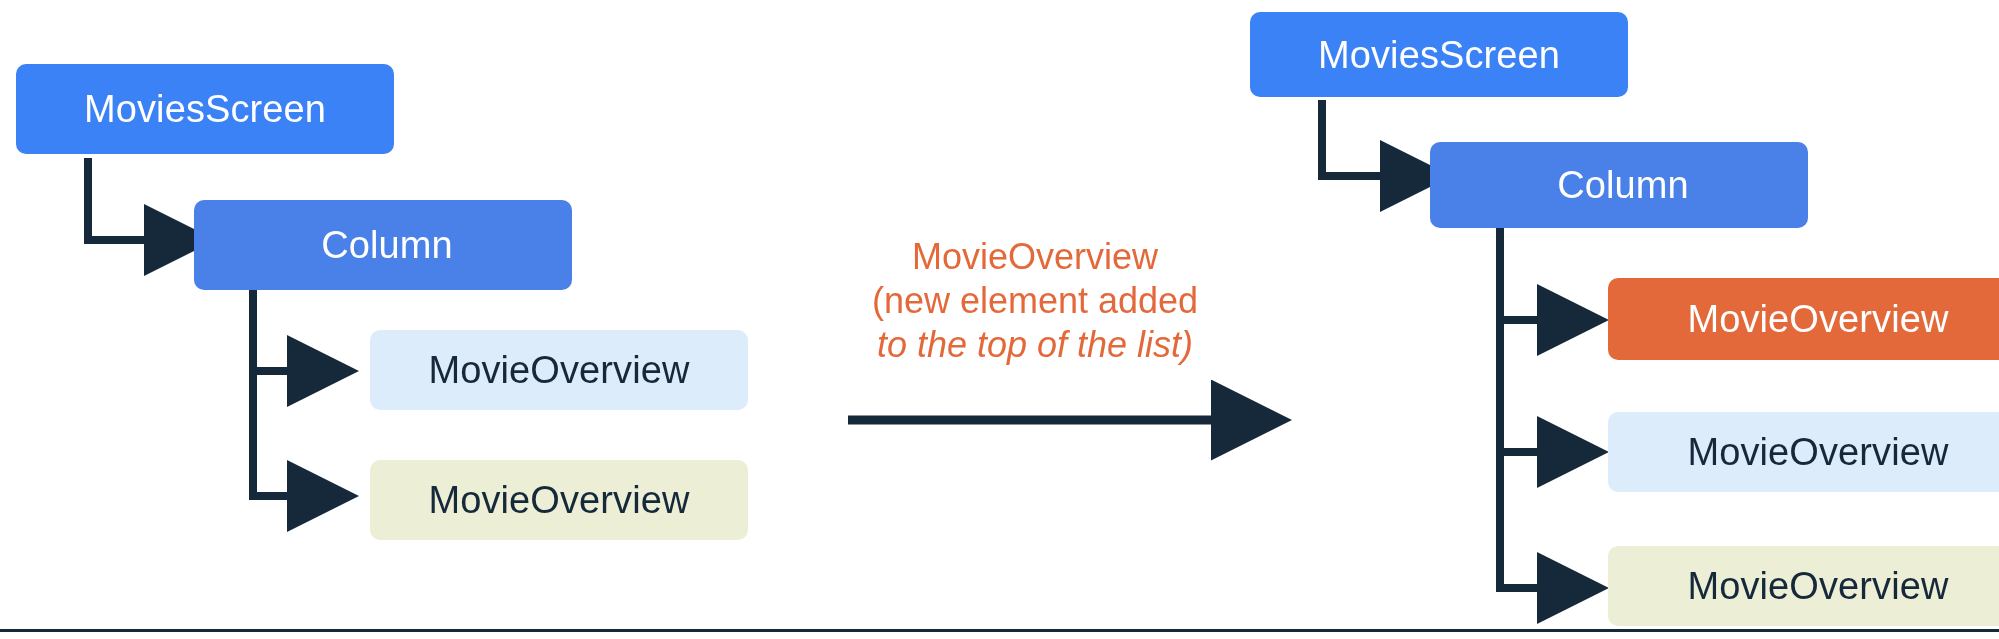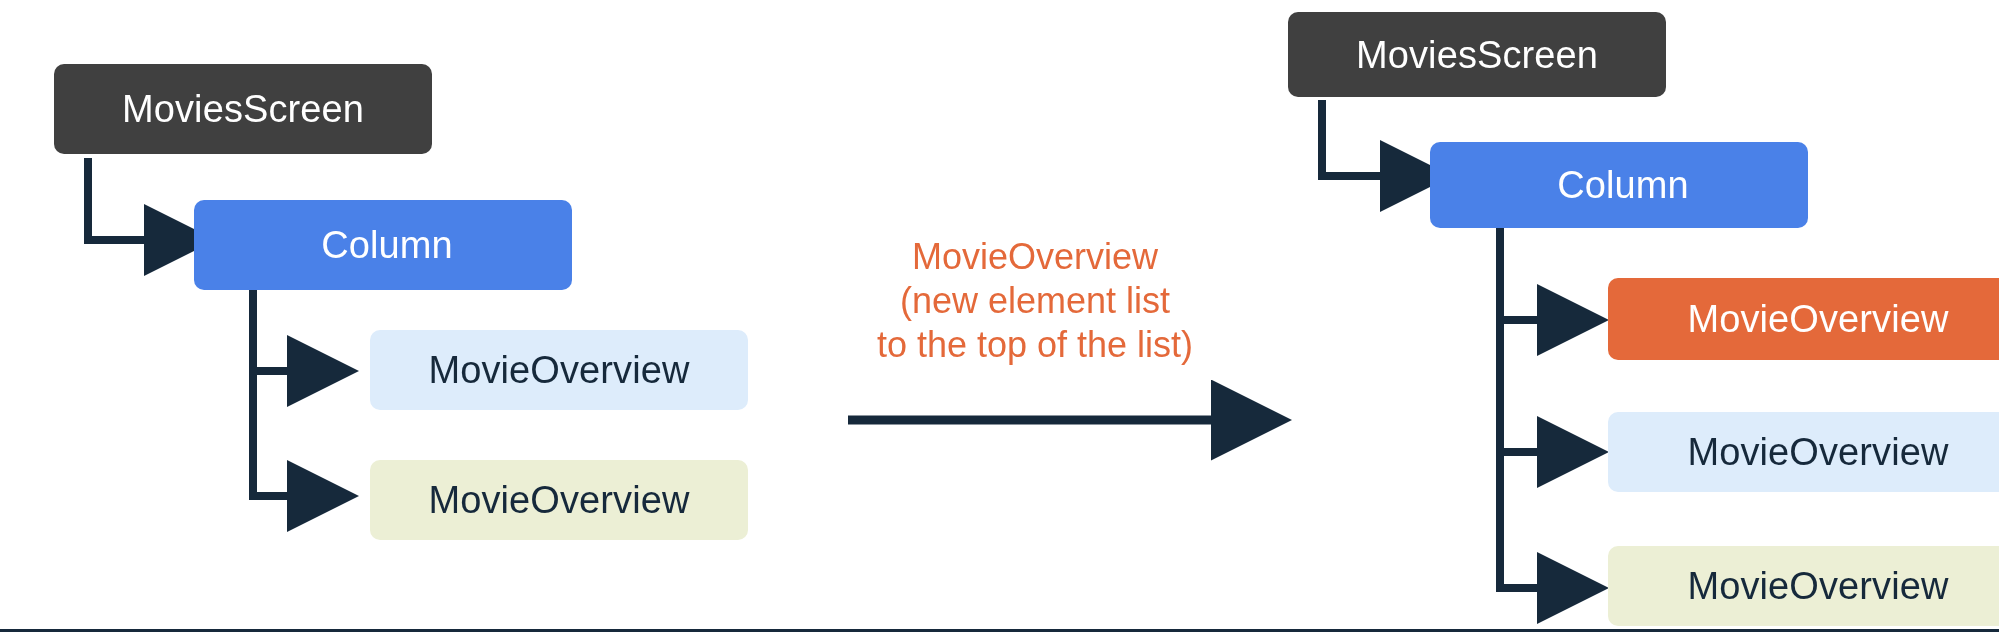--- a/index.html
+++ b/index.html
@@ -22,21 +22,21 @@
     display: flex;
     align-items: center;
     justify-content: center;
     border-radius: 10px;
     font-size: 38px;
     line-height: 1;
     letter-spacing: 0.1px;
     white-space: nowrap;
     box-sizing: border-box;
   }
-  .node-green   { background: #404040; color: #ffffff; margin-left: 38px; }
+  .node-green   { background: #3b82f6; color: #ffffff; }
   .node-blue    { background: #4a81e8; color: #ffffff; padding-left: 8px; }
   .node-orange  { background: #e4693a; color: #ffffff; }
   .node-lightbl { background: #ddecfb; color: #16293b; }
   .node-lightyl { background: #ecefd5; color: #16293b; }
 
   .caption {
     position: absolute;
     color: #e4693a;
     font-size: 36px;
     line-height: 1.22;
@@ -103,22 +103,22 @@
 
   <div class="node node-green" style="left:16px; top:64px; width:378px; height:90px;">MoviesScreen</div>
 
   <div class="node node-blue" style="left:194px; top:200px; width:378px; height:90px;">Column</div>
 
   <div class="node node-lightbl" style="left:370px; top:330px; width:378px; height:80px;">MovieOverview</div>
 
   <div class="node node-lightyl" style="left:370px; top:460px; width:378px; height:80px;">MovieOverview</div>
 
   <div class="caption" style="left:845px; top:235px; width:380px;">MovieOverview</div>
-  <div class="caption" style="left:835px; top:279px; width:400px;">(new element list</div>
-  <div class="caption" style="left:835px; top:323px; width:400px;">to the top of the list)</div>
+  <div class="caption" style="left:835px; top:279px; width:400px;">(new element added</div>
+  <div class="caption" style="left:835px; top:323px; width:400px;font-style:italic;">to the top of the list)</div>
 
   <div class="node node-green" style="left:1250px; top:12px; width:378px; height:85px;">MoviesScreen</div>
 
   <div class="node node-blue" style="left:1430px; top:142px; width:378px; height:86px;">Column</div>
 
   <div class="node node-orange" style="left:1608px; top:278px; width:420px; height:82px;">MovieOverview</div>
 
   <div class="node node-lightbl" style="left:1608px; top:412px; width:420px; height:80px;">MovieOverview</div>
 
   <div class="node node-lightyl" style="left:1608px; top:546px; width:420px; height:80px;">MovieOverview</div>

